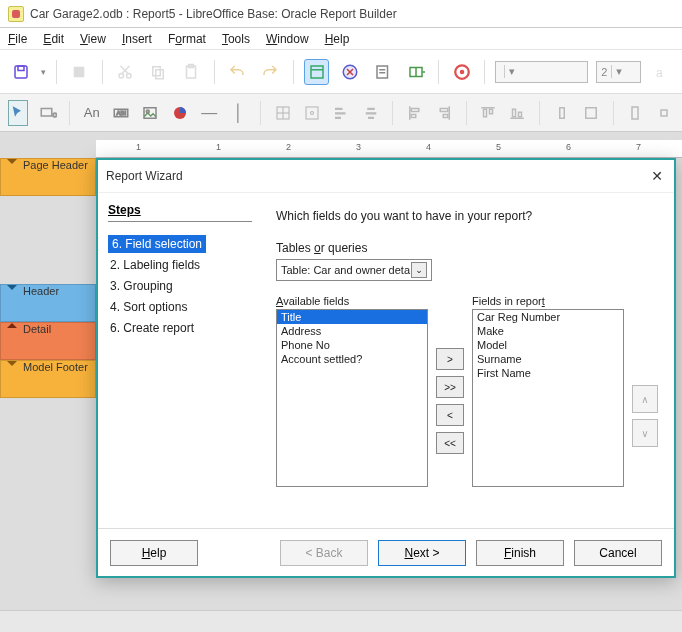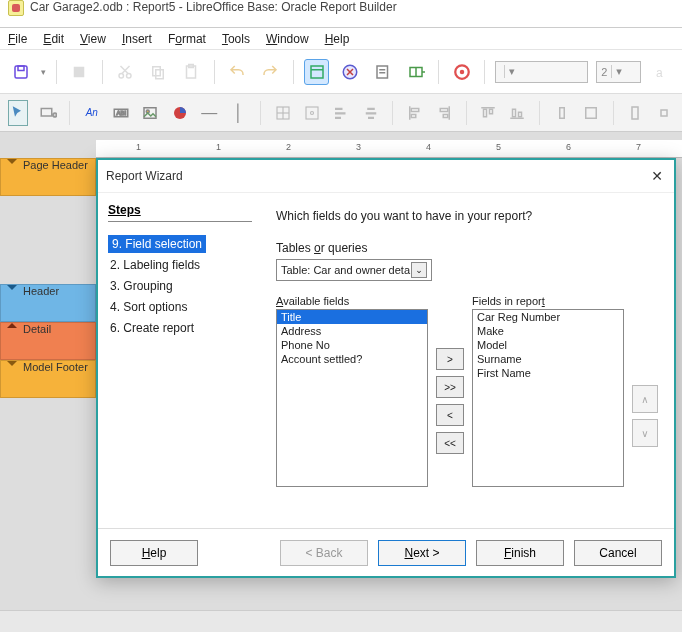--- a/index.html
+++ b/index.html
@@ -1,19 +1,19 @@
 <!DOCTYPE html>
 <html><head>
 <meta charset="utf-8">
 <style>
   * { box-sizing: border-box; font-family: "Segoe UI", Tahoma, sans-serif; }
   body { margin:0; width:682px; height:632px; background:#eee; overflow:hidden; position:relative; }
 
   
-  .titlebar{height:28px;background:#fff;border-bottom:1px solid #ccc;display:flex;align-items:flex-start;padding:0 8px;gap:6px;font-size:12px;color:#444}
+  .titlebar{height:28px;background:#fff;border-bottom:1px solid #ccc;display:flex;align-items:center;padding:0 8px;gap:6px;font-size:12px;color:#444}
   .titlebar .appico{width:16px;height:16px;background:#f7f098;border:1px solid #c8c050;border-radius:2px;position:relative}
   .titlebar .appico::after{content:"";position:absolute;left:3px;top:3px;width:8px;height:8px;background:#d85a5a;border-radius:2px}
 
   
   .menubar{height:22px;background:#fff;display:flex;align-items:center;gap:16px;padding:0 8px;font-size:12px;color:#222;border-bottom:1px solid #e4e4e4}
   .menubar span{cursor:default}
   .menubar span u{text-decoration:underline}
 
   
   .toolbar{height:44px;background:#fff;display:flex;align-items:center;gap:8px;padding:0 8px;border-bottom:1px solid #ddd}
@@ -200,21 +200,21 @@
         <path d="M5 3l3 14 3-5 5-3z"></path>
       </svg>
     </div>
   <div class="t2btn">
       <svg viewBox="0 0 24 24" fill="none" stroke="#999" stroke-width="2">
         <rect x="3" y="6" width="14" height="10"></rect>
         <text x="18" y="17" font-size="8" fill="#6a6">OK</text>
       </svg>
     </div>
   <div class="sep"></div>
-  <div class="t2btn" style="font-style:italic;font-size:10px;color:#1d4ed8">An</div>
+  <div class="t2btn" style="font-size:13px;color:#737373">An</div>
   <div class="t2btn">
       <svg viewBox="0 0 24 24" fill="none" stroke="#888" stroke-width="2">
         <rect x="3" y="7" width="18" height="10"></rect>
         <text x="6" y="15" font-size="8" fill="#888">ABI</text>
       </svg>
     </div>
   <div class="t2btn">
       <svg viewBox="0 0 24 24" fill="none" stroke="#888" stroke-width="2">
         <rect x="4" y="5" width="16" height="14"></rect>
         <circle cx="9" cy="10" r="2" fill="#d8b050"></circle>
@@ -347,21 +347,21 @@
 
 <div class="dialog">
   <div class="dlg-title">
     <span>Report Wizard</span>
     <span class="dlg-close">✕</span>
   </div>
   <div class="dlg-body">
     <div class="steps">
       <h4>Steps</h4>
       <hr>
-      <div class="step cur">9. Field selection</div>
+      <div class="step cur">6. Field selection</div>
       <div class="step">2. Labeling fields</div>
       <div class="step">3. Grouping</div>
       <div class="step">4. Sort options</div>
       <div class="step">6. Create report</div>
     </div>
     <div class="main">
       <div class="q">Which fields do you want to have in your report?</div>
       <div class="lbl">Tables <u>o</u>r queries</div>
       <div class="dd">
         <span>Table: Car and owner deta</span>

